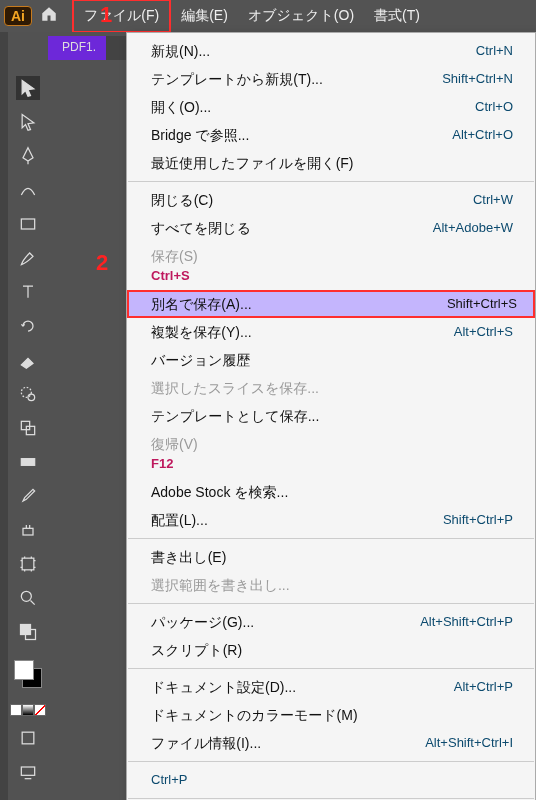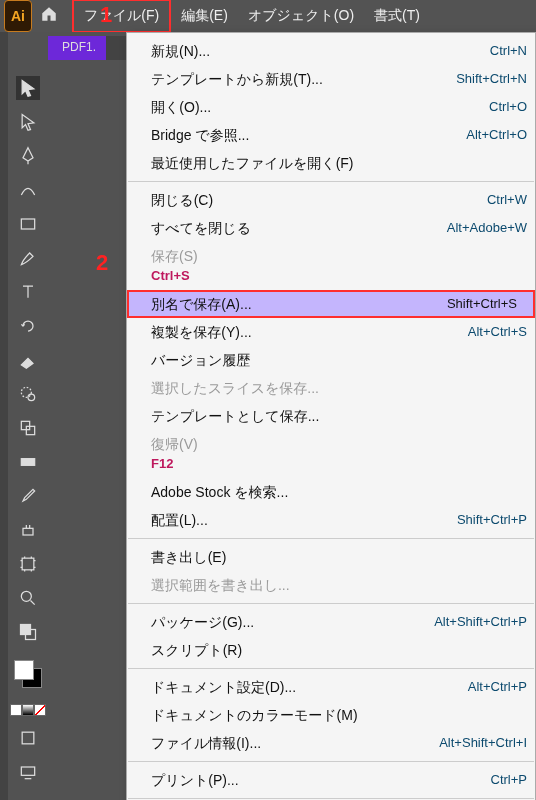--- a/index.html
+++ b/index.html
@@ -14,21 +14,21 @@
   }
   .menubar {
     height: 32px;
     background: #535353;
     display: flex;
     align-items: center;
     padding: 0 0 0 4px;
   }
   .ai-logo {
     width: 28px;
-    height: 32px;
+    height: 20px;
     background: #2f1a04;
     border: 1px solid #c77b1e;
     border-radius: 4px;
     display: flex;
     align-items: center;
     justify-content: center;
     font-weight: bold;
     color: #f5a623;
     font-size: 14px;
     margin-right: 8px;
@@ -125,21 +125,21 @@
     width: 410px;
     background: #f5f5f5;
     border: 1px solid #aaa;
     box-shadow: 4px 4px 10px rgba(0,0,0,0.3);
     padding: 4px 0;
     color: #111;
   }
   .dd-item {
     display: flex;
     justify-content: space-between;
-    padding: 4px 8px 4px 24px;
+    padding: 4px 22px 4px 24px;
     font-size: 14px;
     line-height: 20px;
   }
   .dd-item.disabled { color: #9a9a9a; flex-direction: column; }
   .dd-sep {
     height: 1px;
     background: #ccc;
     margin: 4px 1px;
   }
   .dd-item.highlight {
@@ -394,21 +394,20 @@
     <div class="dd-item">
       <span>ドキュメントのカラーモード(M)</span>
       <span class="shortcut"></span>
     </div>
     <div class="dd-item">
       <span>ファイル情報(I)...</span>
       <span class="shortcut">Alt+Shift+Ctrl+I</span>
     </div>
     <div class="dd-sep"></div>
     <div class="dd-item">
-      <span>プリント(P)...</span>
       <span class="shortcut">Ctrl+P</span>
     </div>
     <div class="dd-sep"></div>
     <div class="dd-item">
       <span>終了(X)</span>
       <span class="shortcut">Ctrl+Q</span>
     </div>
   </div>
 
 </body></html>

